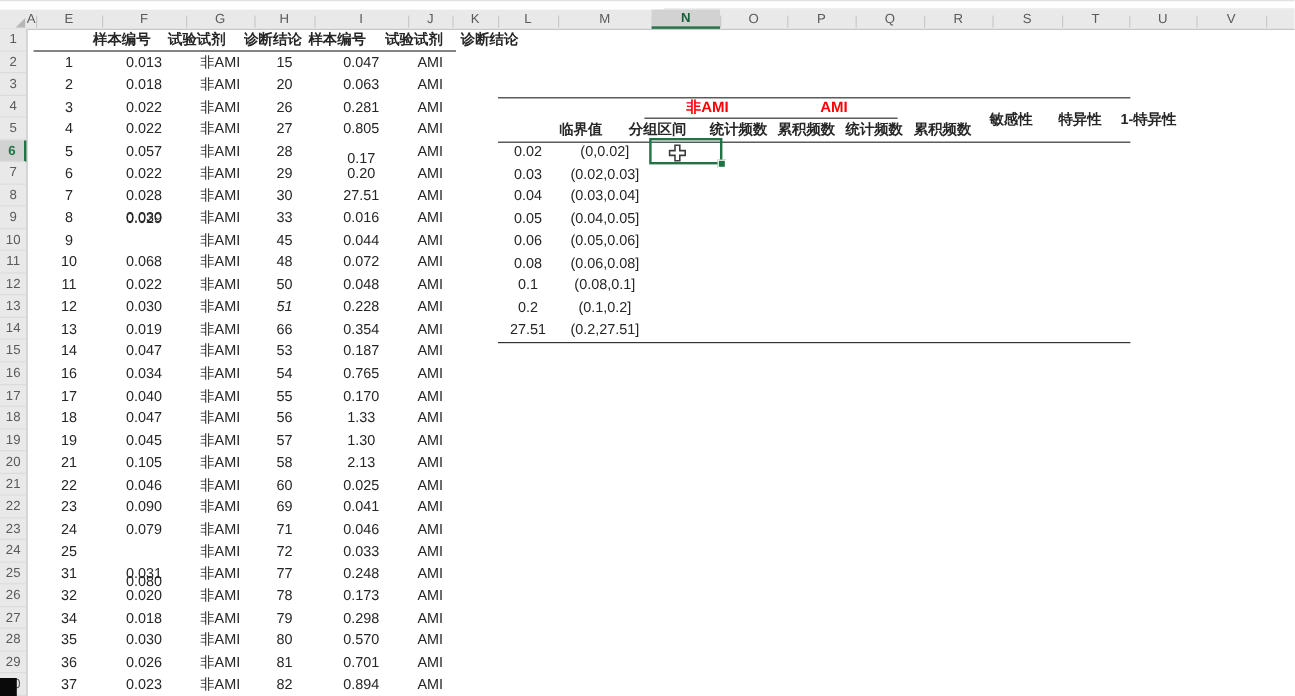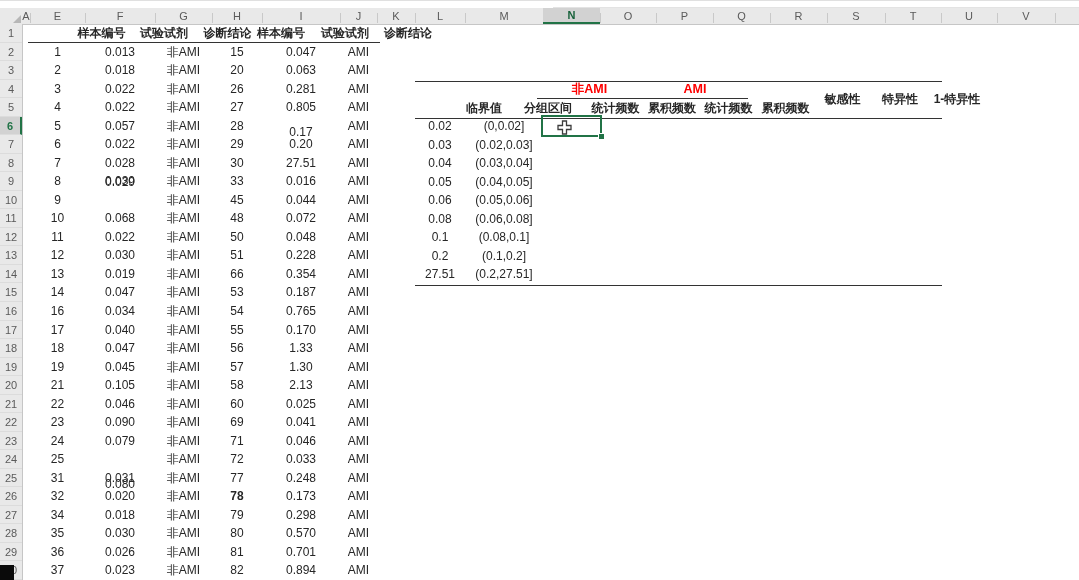--- a/index.html
+++ b/index.html
@@ -185,21 +185,21 @@
       <div class="cell" style="left: 310px; top: 185.333px; width: 37px; height: 18.5333px; line-height: 18.5333px;">AMI</div>
       <div class="cell" style="left: 0px; top: 203.867px; width: 55px; height: 18.5333px; line-height: 18.5333px;">11</div>
       <div class="cell" style="left: 55px; top: 203.867px; width: 70px; height: 18.5333px; line-height: 18.5333px;">0.022</div>
       <div class="cell" style="left: 125px; top: 203.867px; width: 57px; height: 18.5333px; line-height: 18.5333px;">非AMI</div>
       <div class="cell" style="left: 182px; top: 203.867px; width: 50px; height: 18.5333px; line-height: 18.5333px;">50</div>
       <div class="cell" style="left: 232px; top: 203.867px; width: 78px; height: 18.5333px; line-height: 18.5333px;">0.048</div>
       <div class="cell" style="left: 310px; top: 203.867px; width: 37px; height: 18.5333px; line-height: 18.5333px;">AMI</div>
       <div class="cell" style="left: 0px; top: 222.4px; width: 55px; height: 18.5333px; line-height: 18.5333px;">12</div>
       <div class="cell" style="left: 55px; top: 222.4px; width: 70px; height: 18.5333px; line-height: 18.5333px;">0.030</div>
       <div class="cell" style="left: 125px; top: 222.4px; width: 57px; height: 18.5333px; line-height: 18.5333px;">非AMI</div>
-      <div class="cell" style="left: 182px; top: 222.4px; width: 50px; height: 18.5333px; line-height: 18.5333px;">51</div>
+      <div class="cell" style="left: 182px; top: 222.4px; width: 50px; height: 18.5333px; line-height: 18.5333px; font-style: italic;">51</div>
       <div class="cell" style="left: 232px; top: 222.4px; width: 78px; height: 18.5333px; line-height: 18.5333px;">0.228</div>
       <div class="cell" style="left: 310px; top: 222.4px; width: 37px; height: 18.5333px; line-height: 18.5333px;">AMI</div>
       <div class="cell" style="left: 0px; top: 240.933px; width: 55px; height: 18.5333px; line-height: 18.5333px;">13</div>
       <div class="cell" style="left: 55px; top: 240.933px; width: 70px; height: 18.5333px; line-height: 18.5333px;">0.019</div>
       <div class="cell" style="left: 125px; top: 240.933px; width: 57px; height: 18.5333px; line-height: 18.5333px;">非AMI</div>
       <div class="cell" style="left: 182px; top: 240.933px; width: 50px; height: 18.5333px; line-height: 18.5333px;">66</div>
       <div class="cell" style="left: 232px; top: 240.933px; width: 78px; height: 18.5333px; line-height: 18.5333px;">0.354</div>
       <div class="cell" style="left: 310px; top: 240.933px; width: 37px; height: 18.5333px; line-height: 18.5333px;">AMI</div>
       <div class="cell" style="left: 0px; top: 259.467px; width: 55px; height: 18.5333px; line-height: 18.5333px;">14</div>
       <div class="cell" style="left: 55px; top: 259.467px; width: 70px; height: 18.5333px; line-height: 18.5333px;">0.047</div>
@@ -263,21 +263,21 @@
       <div class="cell" style="left: 310px; top: 426.267px; width: 37px; height: 18.5333px; line-height: 18.5333px;">AMI</div>
       <div class="cell" style="left: 0px; top: 444.8px; width: 55px; height: 18.5333px; line-height: 18.5333px;">31</div>
       <div class="cell" style="left: 55px; top: 444.8px; width: 70px; height: 18.5333px; line-height: 18.5333px;">0.031</div>
       <div class="cell" style="left: 125px; top: 444.8px; width: 57px; height: 18.5333px; line-height: 18.5333px;">非AMI</div>
       <div class="cell" style="left: 182px; top: 444.8px; width: 50px; height: 18.5333px; line-height: 18.5333px;">77</div>
       <div class="cell" style="left: 232px; top: 444.8px; width: 78px; height: 18.5333px; line-height: 18.5333px;">0.248</div>
       <div class="cell" style="left: 310px; top: 444.8px; width: 37px; height: 18.5333px; line-height: 18.5333px;">AMI</div>
       <div class="cell" style="left: 0px; top: 463.333px; width: 55px; height: 18.5333px; line-height: 18.5333px;">32</div>
       <div class="cell" style="left: 55px; top: 463.333px; width: 70px; height: 18.5333px; line-height: 18.5333px;">0.020</div>
       <div class="cell" style="left: 125px; top: 463.333px; width: 57px; height: 18.5333px; line-height: 18.5333px;">非AMI</div>
-      <div class="cell" style="left: 182px; top: 463.333px; width: 50px; height: 18.5333px; line-height: 18.5333px; font-weight: bold;">78</div>
+      <div class="cell" style="left: 182px; top: 463.333px; width: 50px; height: 18.5333px; line-height: 18.5333px;">78</div>
       <div class="cell" style="left: 232px; top: 463.333px; width: 78px; height: 18.5333px; line-height: 18.5333px;">0.173</div>
       <div class="cell" style="left: 310px; top: 463.333px; width: 37px; height: 18.5333px; line-height: 18.5333px;">AMI</div>
       <div class="cell" style="left: 0px; top: 481.867px; width: 55px; height: 18.5333px; line-height: 18.5333px; text-align: center;">34</div>
       <div class="cell" style="left: 55px; top: 481.867px; width: 70px; height: 18.5333px; line-height: 18.5333px;">0.018</div>
       <div class="cell" style="left: 125px; top: 481.867px; width: 57px; height: 18.5333px; line-height: 18.5333px;">非AMI</div>
       <div class="cell" style="left: 182px; top: 481.867px; width: 50px; height: 18.5333px; line-height: 18.5333px;">79</div>
       <div class="cell" style="left: 232px; top: 481.867px; width: 78px; height: 18.5333px; line-height: 18.5333px;">0.298</div>
       <div class="cell" style="left: 310px; top: 481.867px; width: 37px; height: 18.5333px; line-height: 18.5333px;">AMI</div>
       <div class="cell" style="left: 0px; top: 500.4px; width: 55px; height: 18.5333px; line-height: 18.5333px;">35</div>
       <div class="cell" style="left: 55px; top: 500.4px; width: 70px; height: 18.5333px; line-height: 18.5333px;">0.030</div>

